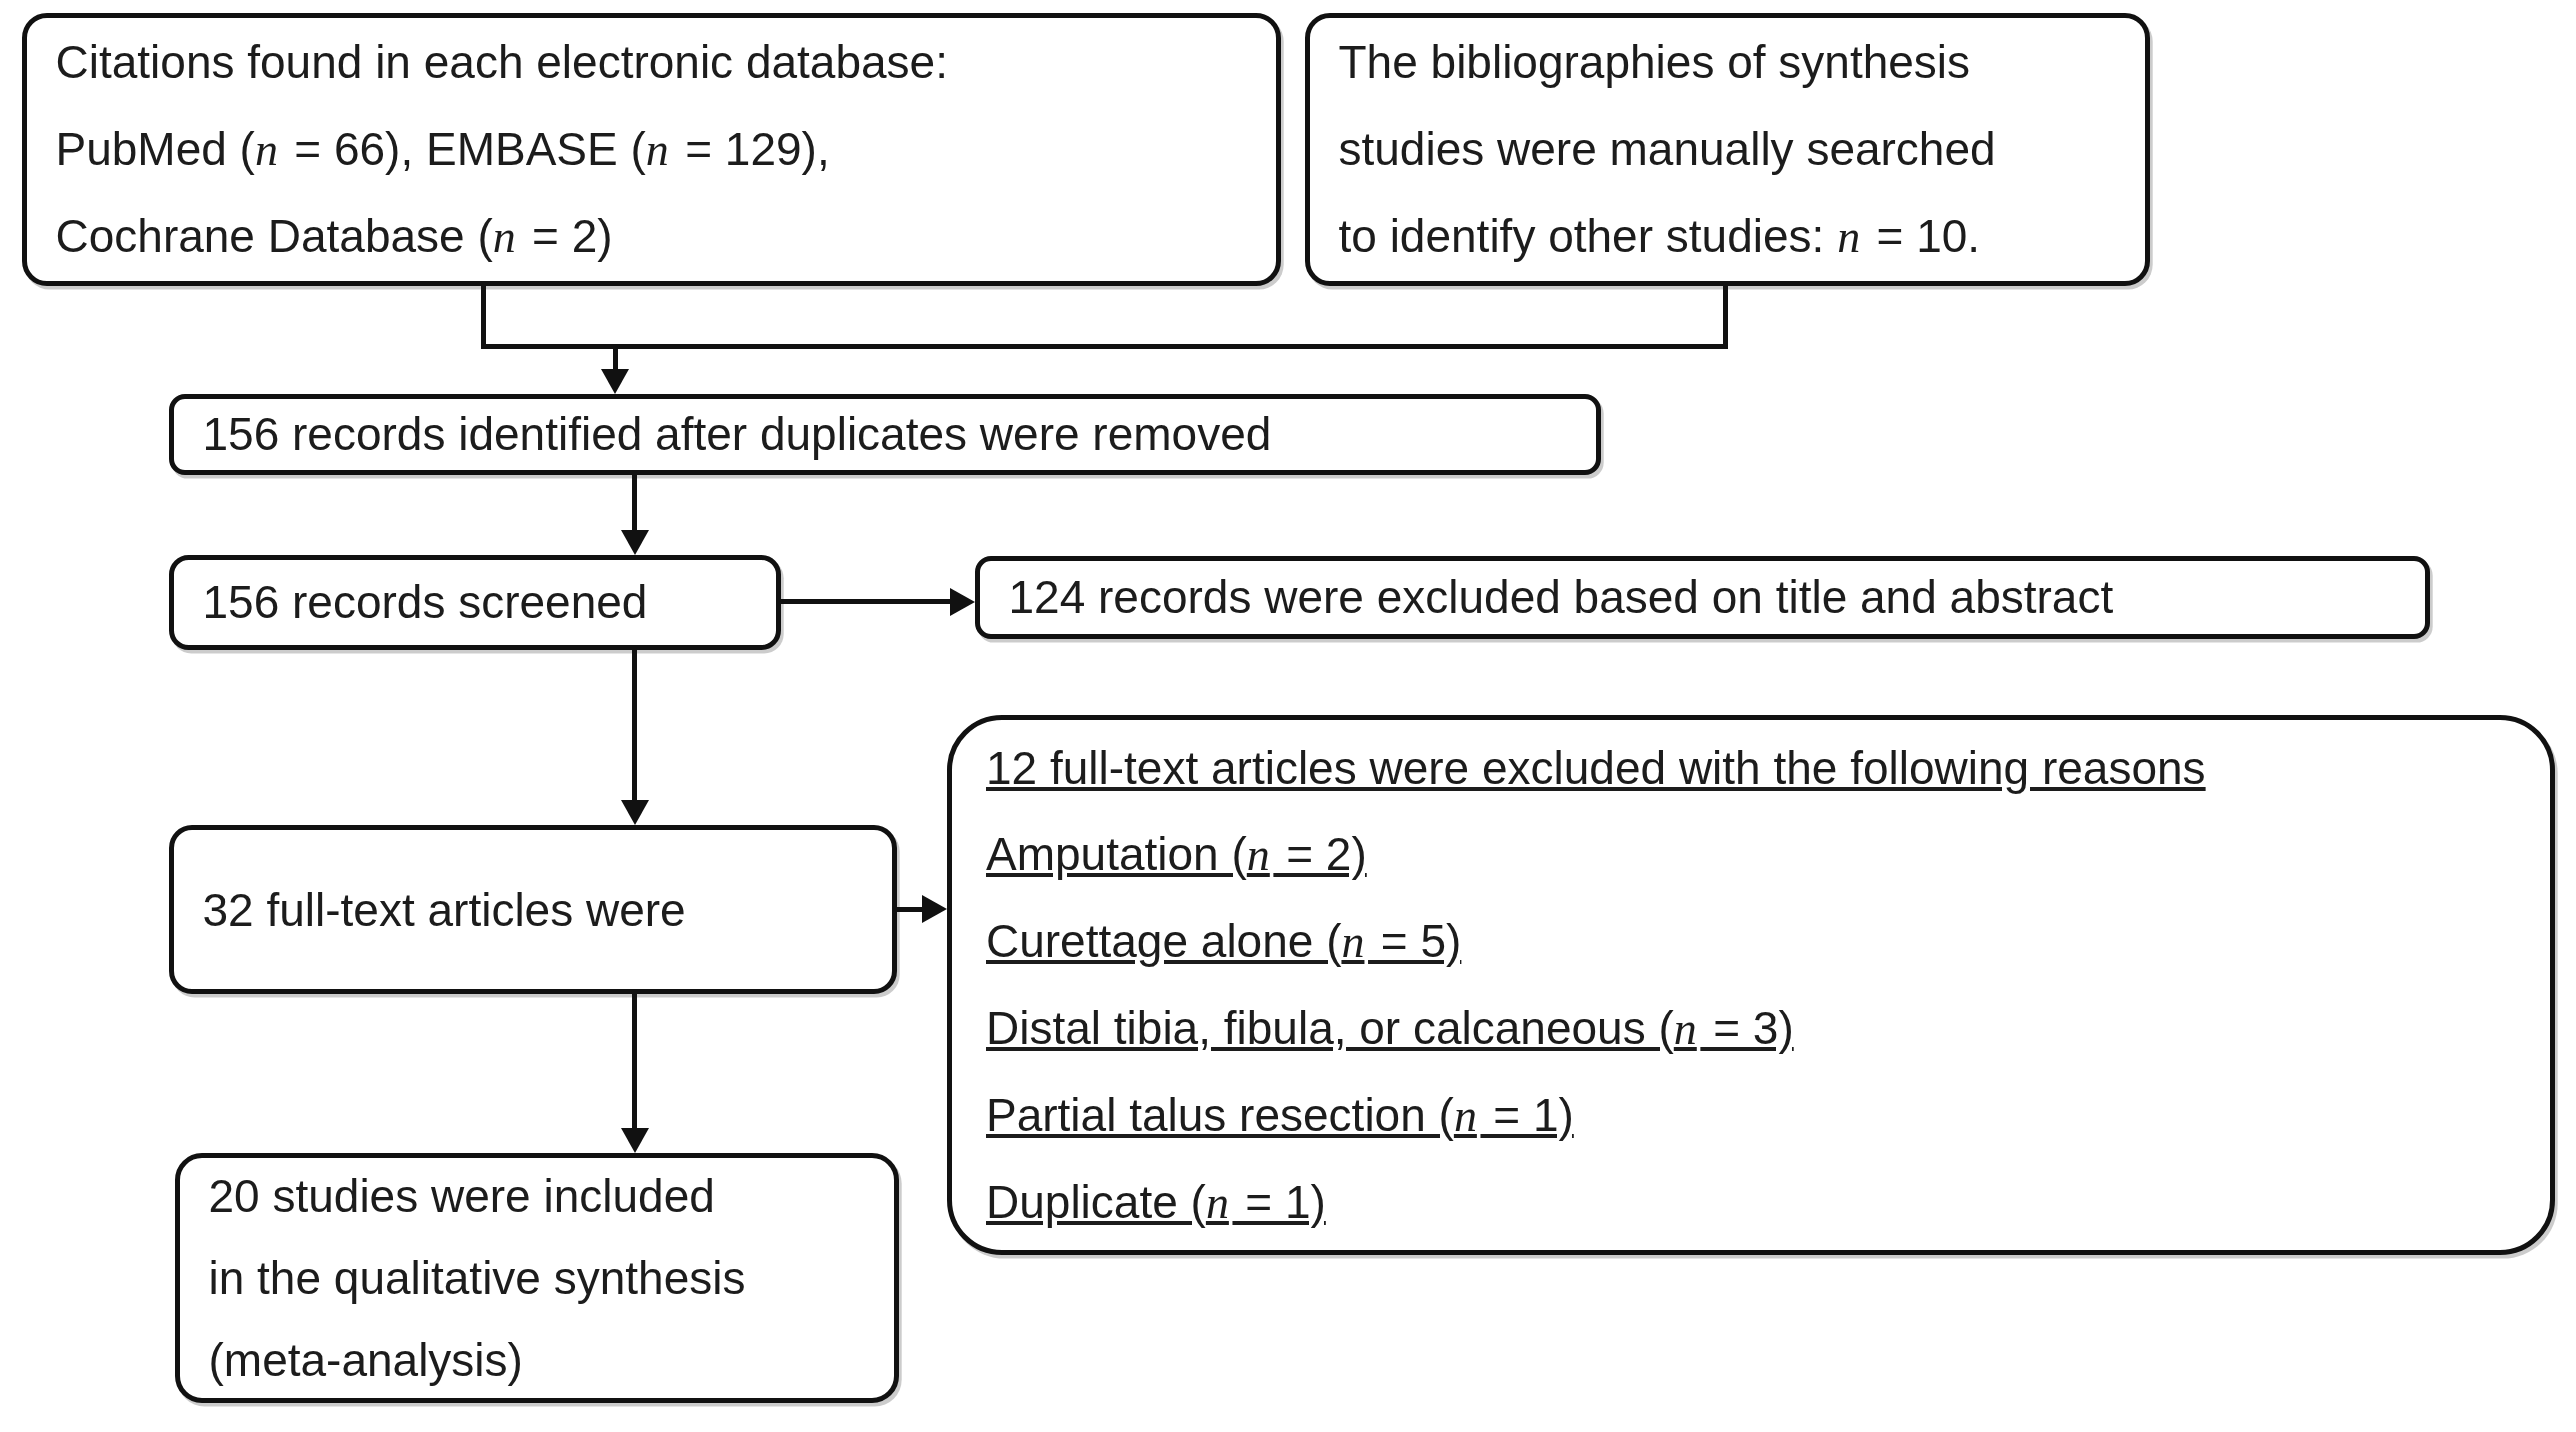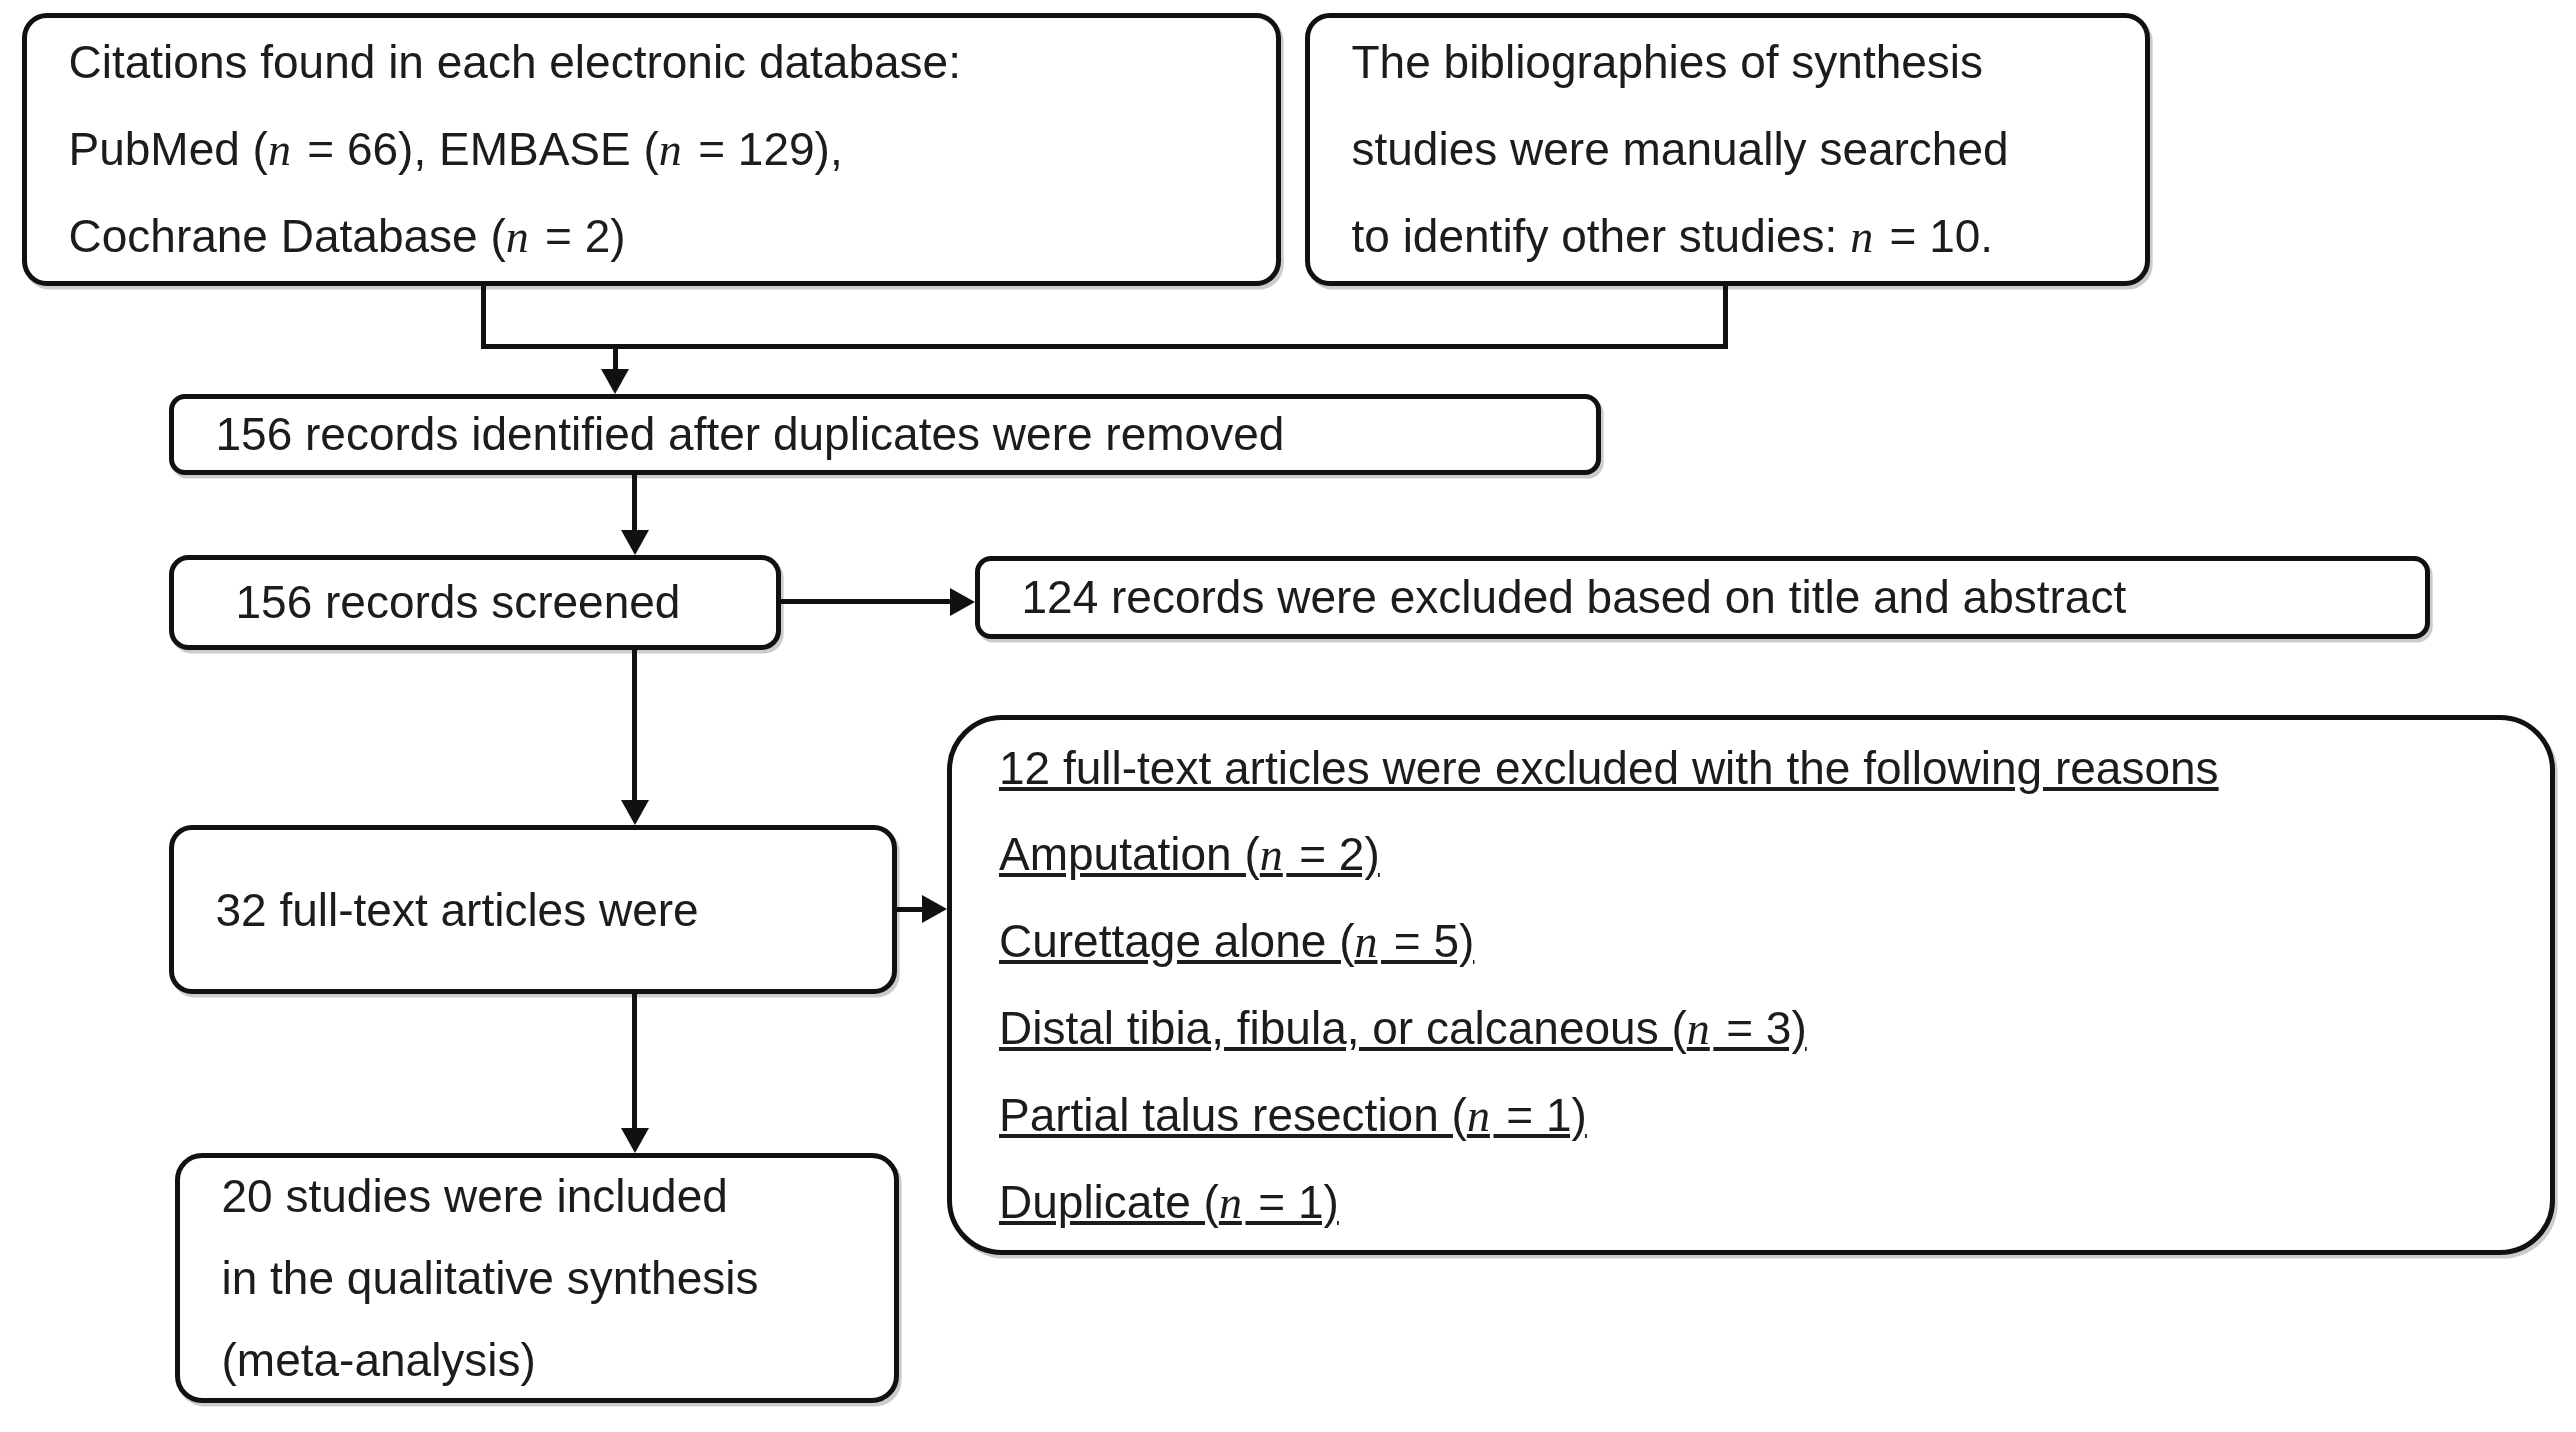--- a/index.html
+++ b/index.html
@@ -17,21 +17,21 @@
     background: #ffffff;
     border: 5.3px solid #111111;
     box-shadow: 2.7px 3.6px 0 rgba(110,110,110,0.35);
     display: flex;
     flex-direction: column;
     justify-content: center;
     font-size: 46px;
     line-height: 87px;
     white-space: nowrap;
   }
-  .box .ln { padding-left: 28.5px; margin-left: 13px; }
+  .box .ln { padding-left: 28.5px; }
   .mvar { font-style: italic; font-family: "Liberation Serif", serif; padding-right: 3.6px; }
   .line { position: absolute; background: #111111; }
   .ah-down {
     position: absolute; width: 0; height: 0;
     border-left: 14.3px solid transparent;
     border-right: 14.3px solid transparent;
     border-top: 25px solid #111111;
   }
   .ah-right {
     position: absolute; width: 0; height: 0;
@@ -41,21 +41,21 @@
   }
 
   
   #box-db   { left: 22px;   top: 12.5px;  width: 1259px; height: 273px; border-radius: 25px; }
   #box-man  { left: 1305px; top: 12.5px;  width: 845px;  height: 273px; border-radius: 25px; }
 
   
   #box-id   { left: 169px;  top: 394px; width: 1432px; height: 81px;  border-radius: 16px; }
 
   
-  #box-scr  { left: 169px;  top: 555px; width: 612px;  height: 95px; border-radius: 19.6px; padding-left: 20px; }
+  #box-scr  { left: 169px;  top: 555px; width: 612px;  height: 95px; border-radius: 19.6px; }
   #box-ex1  { left: 975px; top: 556px; width: 1455px; height: 83px;  border-radius: 16px; }
 
   
   #box-ft   { left: 169px;  top: 825px; width: 728px;  height: 169px; border-radius: 23px; line-height: 86px; gap: 43px; }
   #box-ex2  { left: 947px; top: 715px; width: 1608px; height: 540px; border-radius: 55px; line-height: 86px; }
   #box-ex2 .ln { padding-left: 34px; text-decoration: underline; }
 
   
   #box-inc  { left: 175px;  top: 1153px; width: 724px; height: 250px; border-radius: 27px; line-height: 82px; }
 

